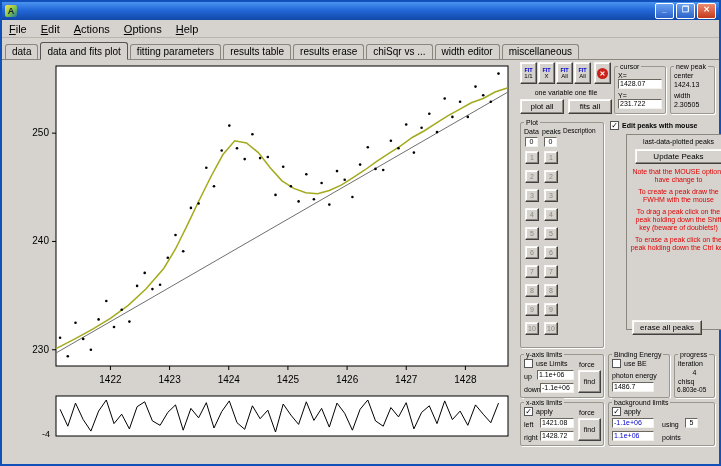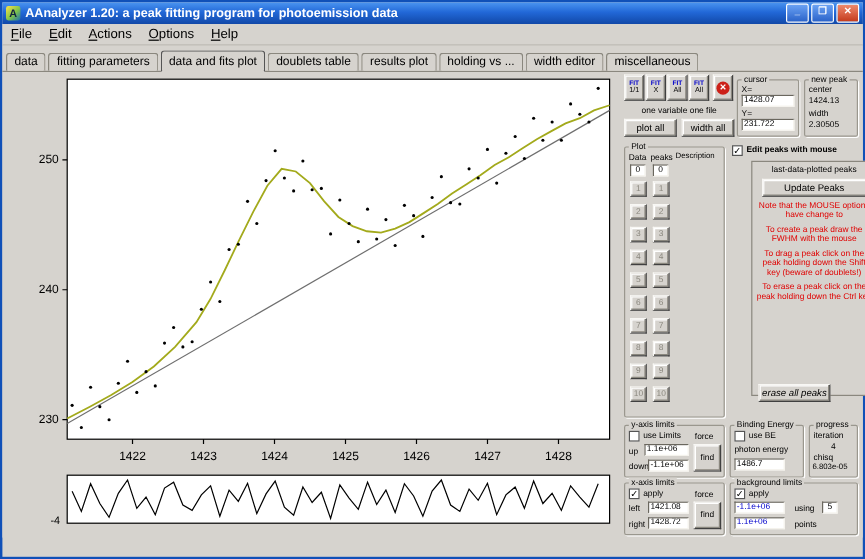--- a/index.html
+++ b/index.html
@@ -59,43 +59,42 @@
     border-bottom-color:#fff;border-right-color:#fff;padding:0 3px;font-size:9.5px;color:#dd0000;
     white-space:nowrap;overflow:hidden;}
 </style>
 </head>
 <body>
 
 <div class="window">
 
   <div class="titlebar">
     <span class="app-icon">A</span>
-    <span>AAnalyzer 1.20: a peak fitting program for photoemission data</span>
     <span class="win-controls">
       <span class="winbtn">_</span>
       <span class="winbtn">❐</span>
       <span class="winbtn close">✕</span>
     </span>
   </div>
 
   <div class="menubar" id="menubar">
       <div class="menu-item"><u>F</u>ile</div>
       <div class="menu-item"><u>E</u>dit</div>
       <div class="menu-item"><u>A</u>ctions</div>
       <div class="menu-item"><u>O</u>ptions</div>
       <div class="menu-item"><u>H</u>elp</div>
     </div>
 
   <div class="tabbar" id="tabbar">
       <div class="tab">data</div>
+      <div class="tab active">data and fits plot</div>
       <div class="tab">fitting parameters</div>
-      <div class="tab active">data and fits plot</div>
-      <div class="tab">doublets table</div>
-      <div class="tab">results plot</div>
-      <div class="tab">holding vs ...</div>
+      <div class="tab">results table</div>
+      <div class="tab">results erase</div>
+      <div class="tab">chiSqr vs ...</div>
       <div class="tab">width editor</div>
       <div class="tab">miscellaneous</div>
     </div>
 
   <div class="content">
 
     <div class="plot-area">
       <svg id="main-svg" width="512" height="334">
           <rect x="52" y="6" width="452" height="300" fill="#ffffff" stroke="#000000" stroke-width="1"></rect>
           <line x1="106.42931937173134" y1="306" x2="106.42931937173134" y2="310" stroke="#000"></line>
@@ -207,21 +206,21 @@
             <span class="t">FIT</span>
             <span class="b">All</span>
           </button>
         </div>
       <button class="btn fitbtn ap" style="left:76px;top:2px;">
         <span class="stopdot">✕</span>
       </button>
 
       <div class="ap f7 center" style="left:2px;top:28px;width:92px;">one variable one file</div>
       <button class="btn ap f8" style="left:2px;top:39px;width:44px;height:15px;">plot all</button>
-      <button class="btn ap f8" style="left:50px;top:39px;width:44px;height:15px;">width all</button>
+      <button class="btn ap f8" style="left:50px;top:39px;width:44px;height:15px;">fits all</button>
 
       <div class="group ap" style="left:96px;top:6px;width:52px;height:48px;">
         <span class="gcap">cursor</span>
         <div class="ap f7" style="left:3px;top:4px;">X=</div>
         <div class="field ap f7" style="left:3px;top:12px;width:44px;height:10px;">1428.07</div>
         <div class="ap f7" style="left:3px;top:24px;">Y=</div>
         <div class="field ap f7" style="left:3px;top:32px;width:44px;height:10px;">231.722</div>
       </div>
 
       <div class="group ap" style="left:152px;top:6px;width:45px;height:48px;">
@@ -272,21 +271,21 @@
         <div class="f7 center">last-data-plotted peaks</div>
         <button class="btn f8" style="width:88px;height:15px;margin:3px auto 1px auto;display:block;">Update Peaks</button>
         <div id="notes">
             <div class="note f7 center red">Note that the MOUSE options have change to</div>
             <div class="note f7 center red">To create a peak draw the FWHM with the mouse</div>
             <div class="note f7 center red">To drag a peak click on the peak holding down the Shift key (beware of doublets!)</div>
             <div class="note f7 center red">To erase a peak click on the peak holding down the Ctrl key</div>
           </div>
       </div>
 
-      <button class="btn ap f8" style="left:114px;top:260px;width:60px;height:15px;font-style:italic;">erase all peaks</button>
+      <button class="btn ap f8" style="left:114px;top:260px;width:70px;height:15px;">erase all peaks</button>
 
       <div class="group ap" style="left:2px;top:294px;width:84px;height:44px;">
         <span class="gcap">y-axis limits</span>
         <div class="ap chkrow" style="left:3px;top:4px;">
           <span class="chk"></span>
           <span class="f7">use Limits</span>
         </div>
         <div class="ap f7" style="left:58px;top:5px;">force</div>
         <div class="ap f7" style="left:3px;top:17px;">up</div>
         <div class="field ap f7" style="left:16px;top:15px;width:37px;height:10px;">1.1e+06</div>

